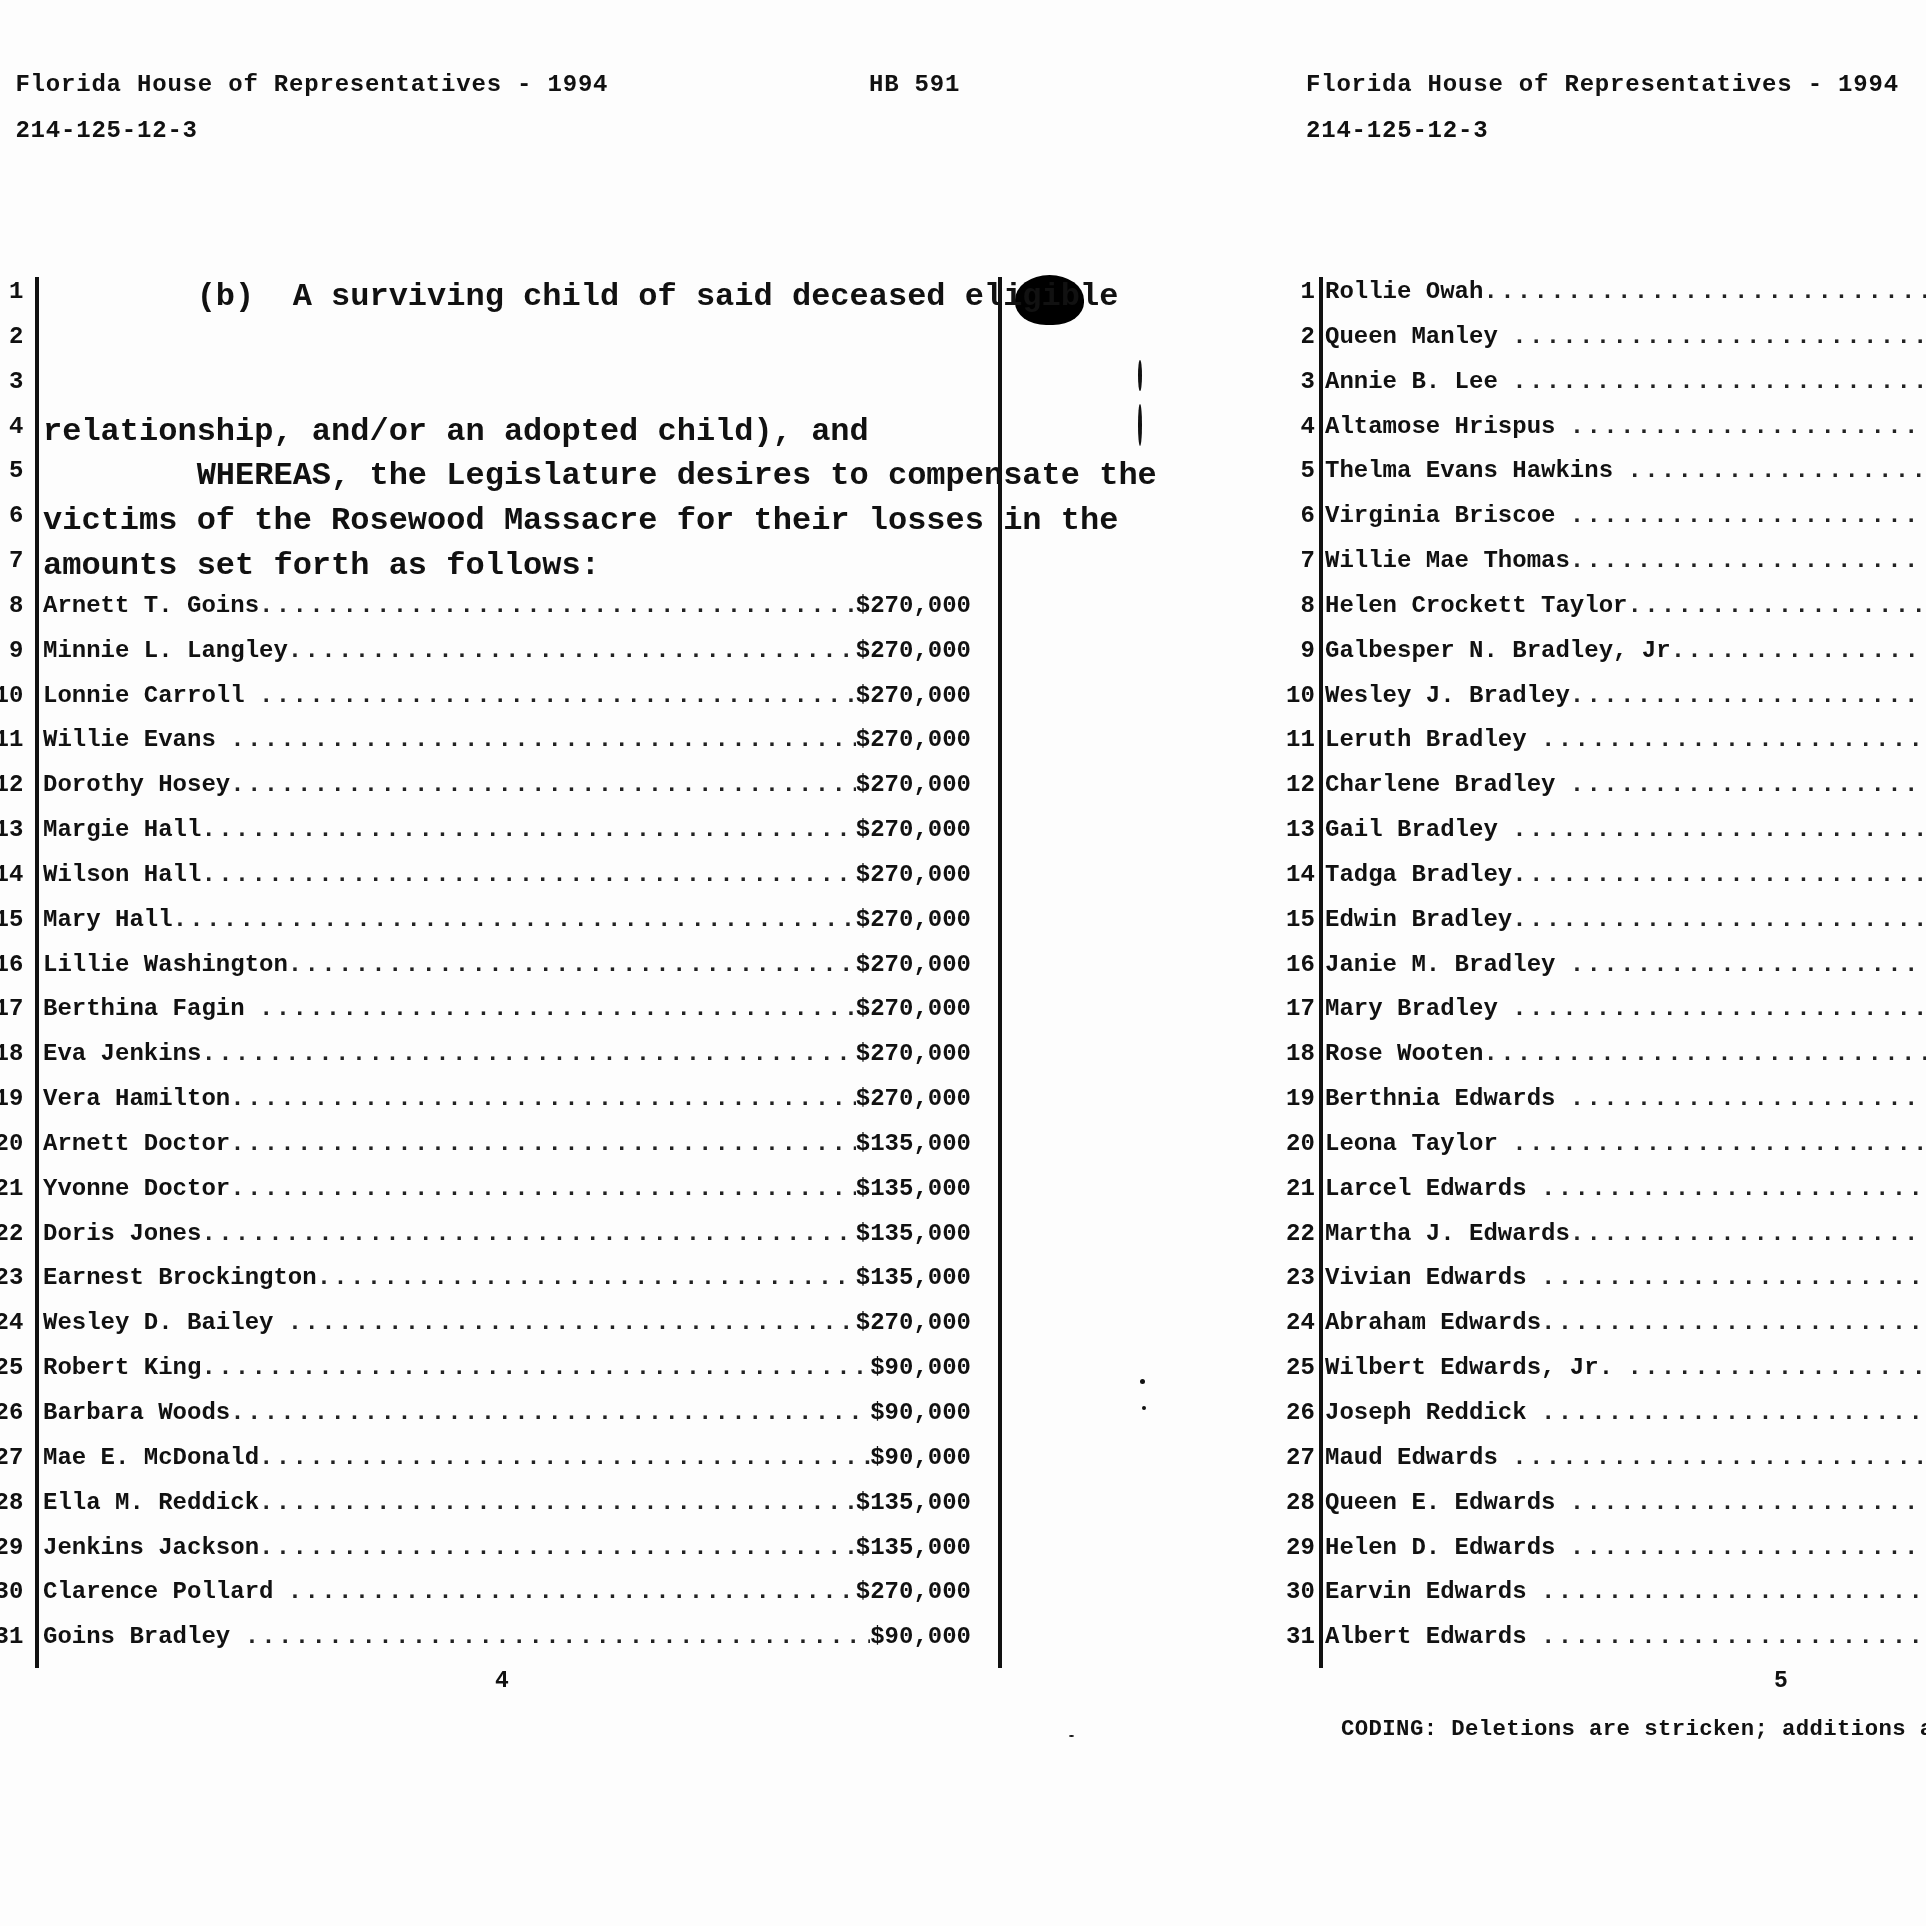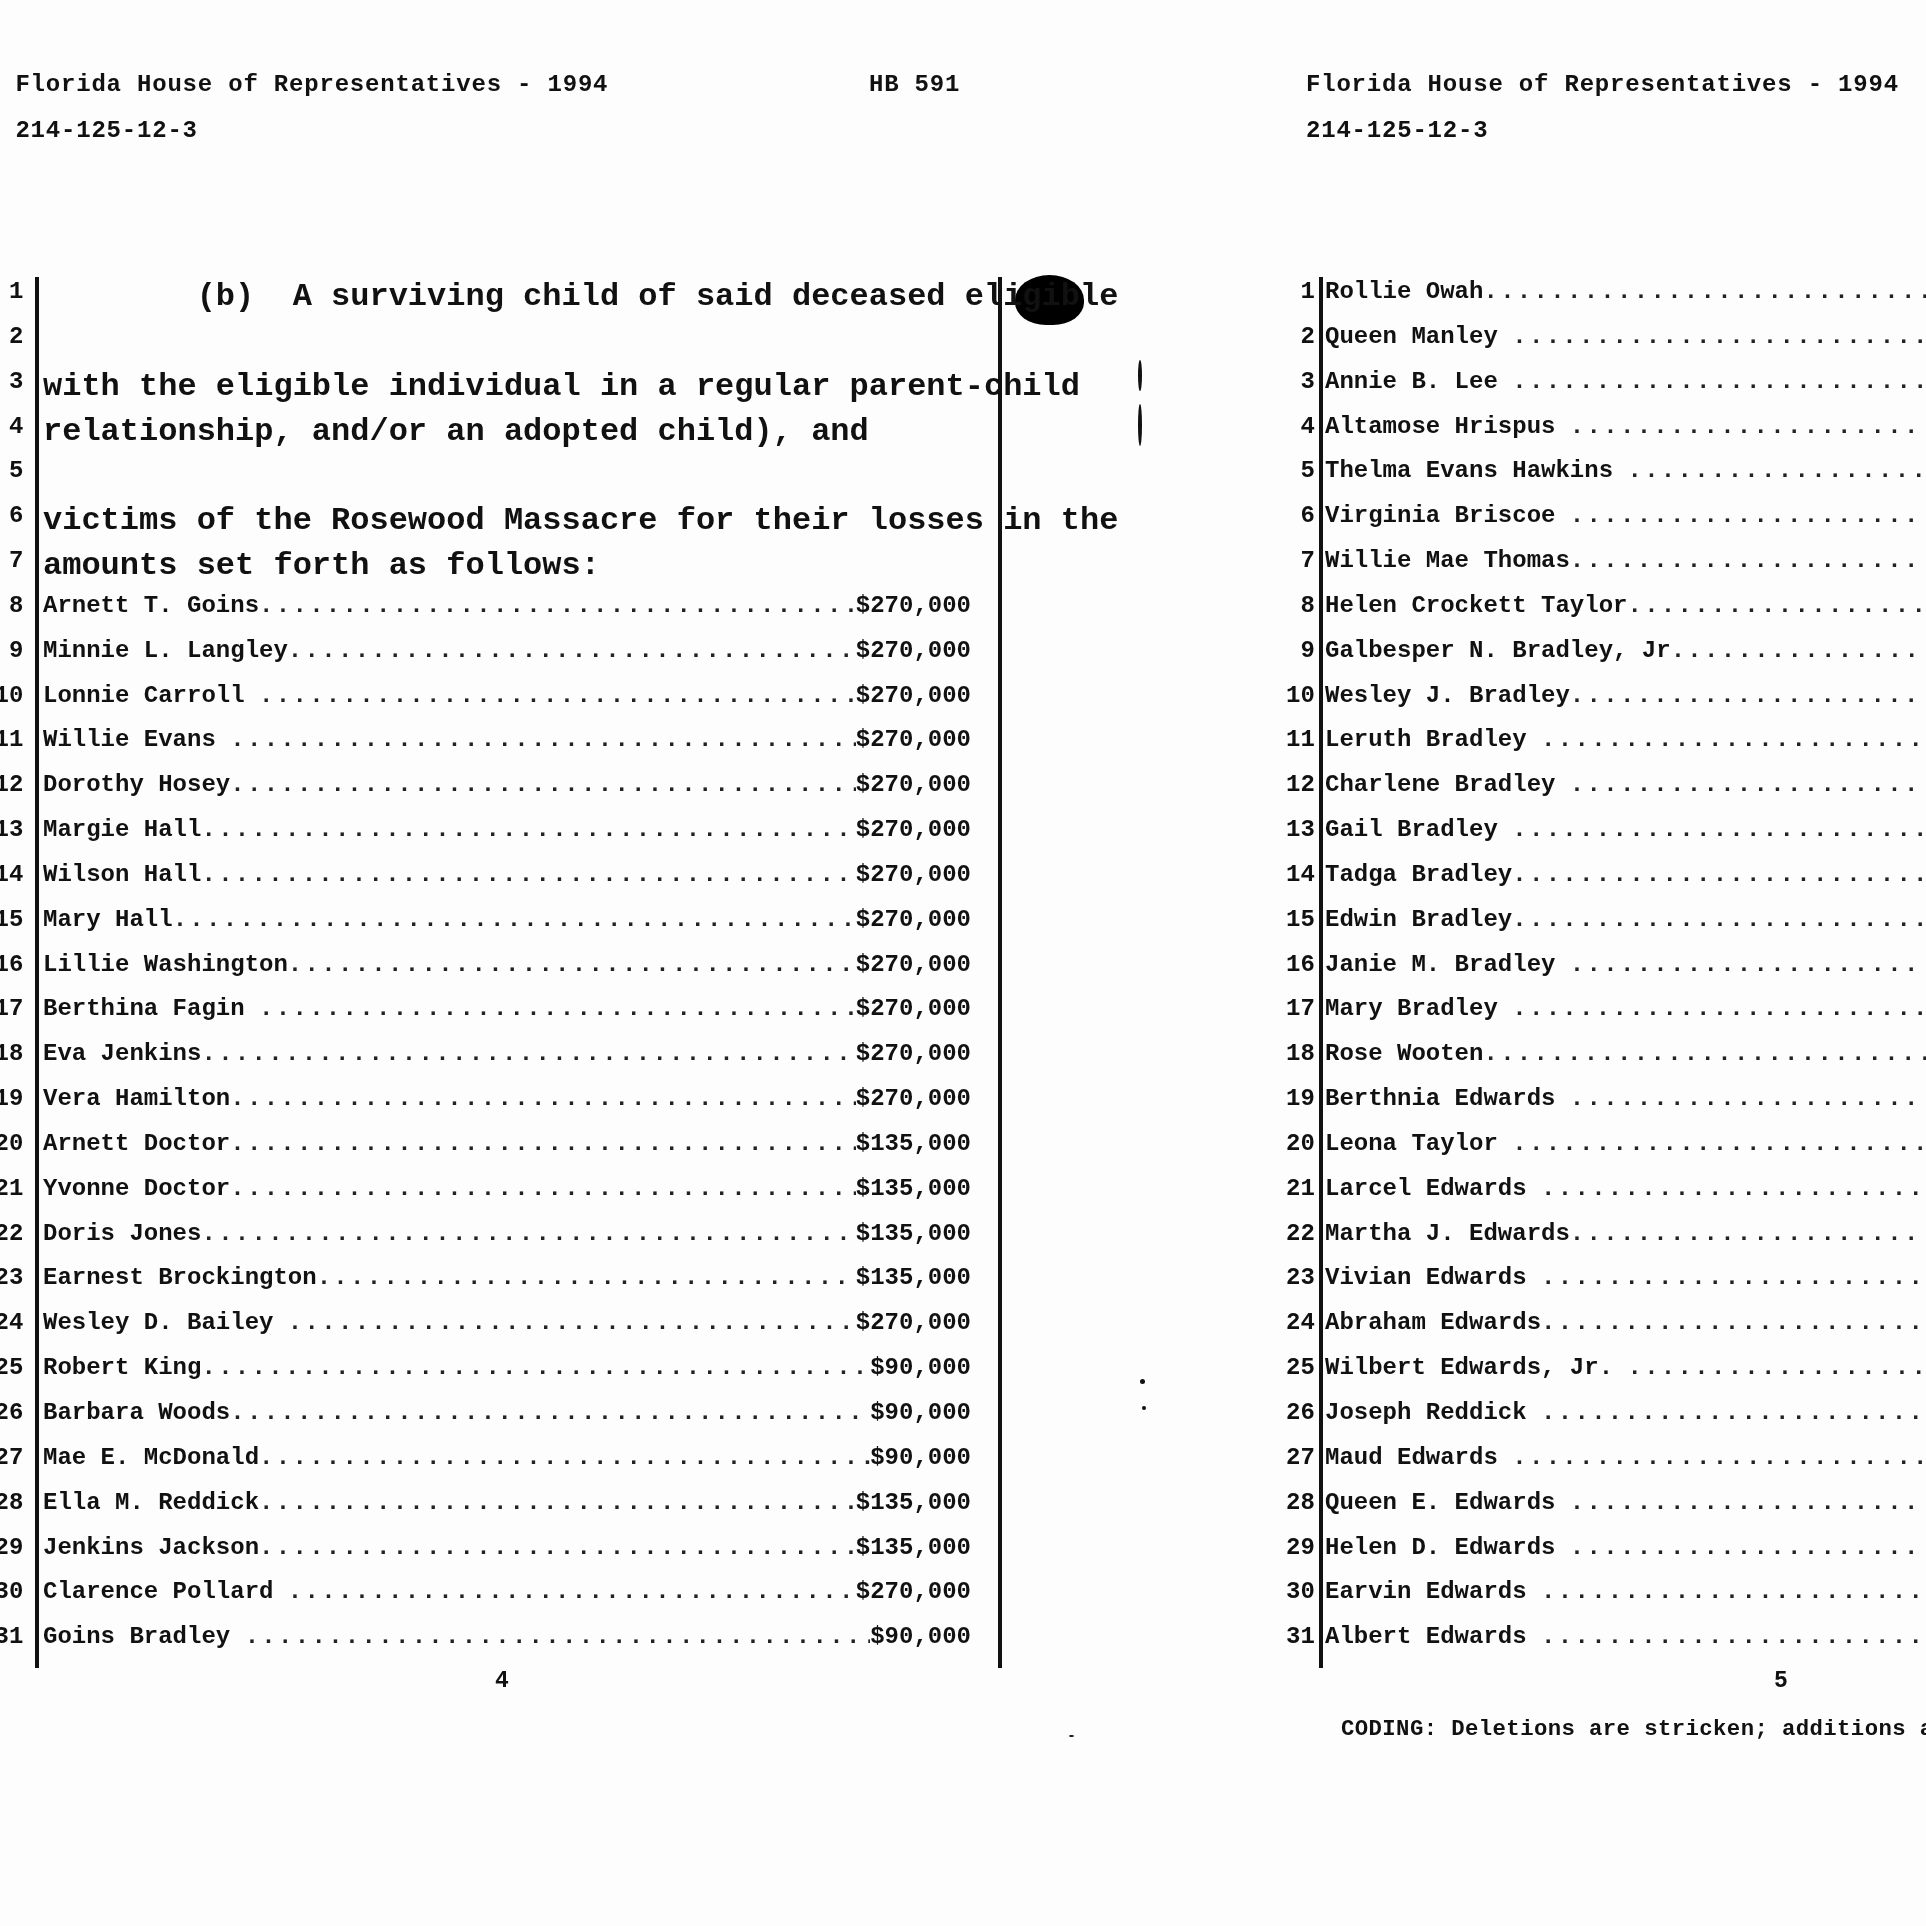--- a/index.html
+++ b/index.html
@@ -46,28 +46,28 @@
   <div id="left-lines" style="position:absolute;left:0;top:278px;width:1002px;">
       <div class="line" style="top: 0px; width: 100%;">
         <span class="ln" style="left:-7.7px">1</span>
         <span class="para" style="left:43px">        (b)  A surviving child of said deceased eligible</span>
       </div>
       <div class="line" style="top: 45px; width: 100%;">
         <span class="ln" style="left:-7.7px">2</span>
       </div>
       <div class="line" style="top: 90px; width: 100%;">
         <span class="ln" style="left:-7.7px">3</span>
-        <span class="para" style="left:43px">with the eligible individual in a regular parent-child</span>
       </div>
       <div class="line" style="top: 135px; width: 100%;">
         <span class="ln" style="left:-7.7px">4</span>
         <span class="para" style="left:43px">relationship, and/or an adopted child), and</span>
       </div>
       <div class="line" style="top: 179px; width: 100%;">
         <span class="ln" style="left:-7.7px">5</span>
+        <span class="para" style="left:43px">        WHEREAS, the Legislature desires to compensate the</span>
       </div>
       <div class="line" style="top: 224px; width: 100%;">
         <span class="ln" style="left:-7.7px">6</span>
         <span class="para" style="left:43px">victims of the Rosewood Massacre for their losses in the</span>
       </div>
       <div class="line" style="top: 269px; width: 100%;">
         <span class="ln" style="left:-7.7px">7</span>
         <span class="para" style="left:43px">amounts set forth as follows:</span>
       </div>
       <div class="line" style="top: 314px; width: 100%;">

